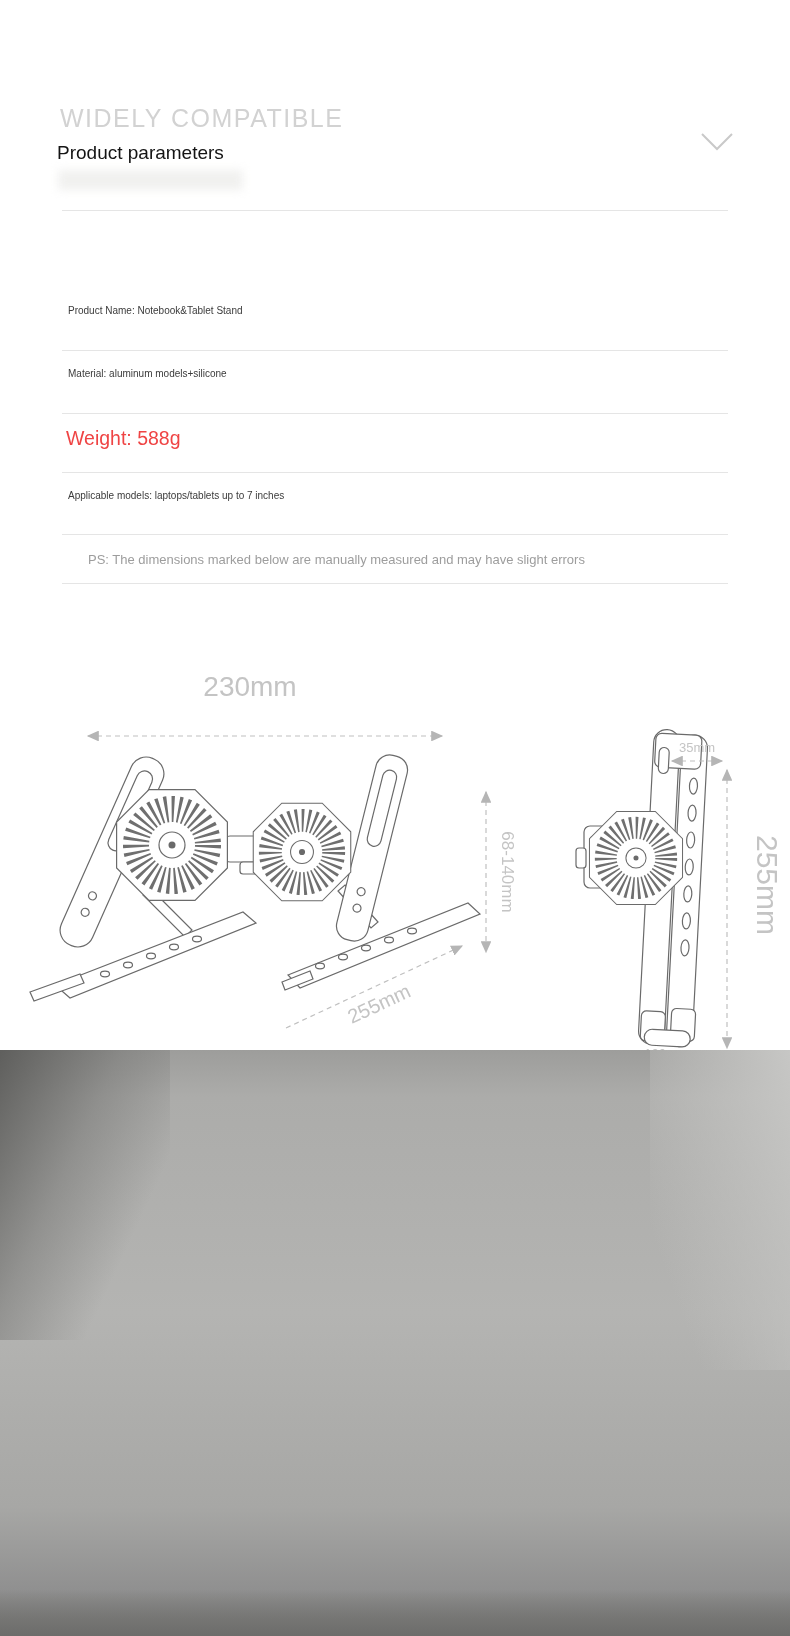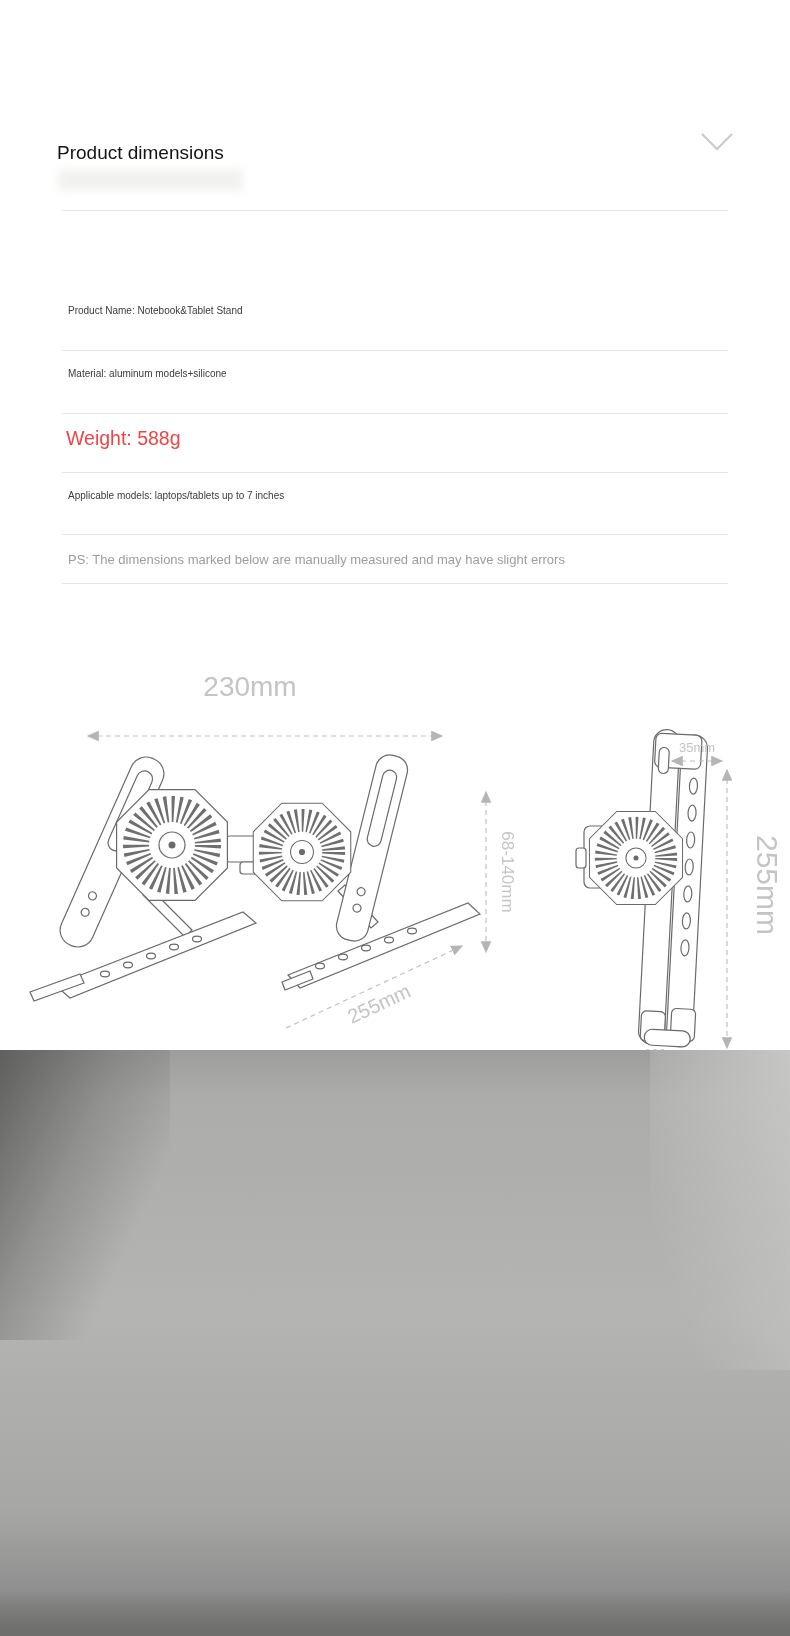--- a/index.html
+++ b/index.html
@@ -10,21 +10,21 @@
   .watermark{position:absolute;left:60px;top:104px;font-size:25px;letter-spacing:1.5px;color:#d2d2d2;}
   .page-title{position:absolute;left:57px;top:142px;font-size:19px;color:#141414;}
   .ghost{position:absolute;left:58px;top:170px;width:185px;height:20px;background:#f1f1ef;filter:blur(5px);}
   .chevron{position:absolute;left:700px;top:131px;width:34px;height:22px;}
 
   .hr{position:absolute;left:62px;width:666px;height:1px;background:#e5e5e5;}
 
   
   .param{position:absolute;left:68px;font-size:10px;color:#3b3b3b;}
   .param.big{left:66px;font-size:19.5px;color:#ef4444;}
-  .param.note{font-size:13px;color:#9d9d9d;}
+  .param.note{font-size:13px;color:#9d9d9d;margin-left:20px;}
 
   
   .diagram{position:absolute;left:0;top:630px;width:790px;height:440px;}
   .dim-label{fill:#c4c4c4;font-family:"Liberation Sans",sans-serif;}
   .dim-line{stroke:#c0c0c0;stroke-width:1.2;stroke-dasharray:5 4;fill:none;}
   .sketch{stroke:#6a6a6a;stroke-width:1.2;fill:#ffffff;}
 
   
   .photo{position:absolute;left:0;top:1050px;width:790px;height:586px;
     background:linear-gradient(180deg,#9d9d9b 0%,#acacaa 8%,#b4b4b2 45%,#a7a7a5 78%,#909090 92%,#7d7d7b 100%);}
@@ -33,21 +33,22 @@
   .light-r{position:absolute;right:0;top:0;width:140px;height:320px;
     background:linear-gradient(250deg,#c7c7c5 0%,rgba(195,195,193,0) 80%);}
   .shadow-b{position:absolute;left:0;bottom:0;width:100%;height:46px;
     background:linear-gradient(0deg,#6d6d6b 0%,rgba(140,140,138,0) 100%);}
 </style>
 </head>
 <body>
 
 <div class="page">
 
-  <div class="page-title">Product dimensions</div>
+  <div class="watermark">WIDELY COMPATIBLE</div>
+  <div class="page-title">Product parameters</div>
   <div class="ghost"></div>
   <svg class="chevron" viewBox="0 0 34 22">
     <polyline points="2,3 17,18 32,3" fill="none" stroke="#c9c9c9" stroke-width="2"></polyline>
   </svg>
 
   <div class="hr" style="top:210px"></div>
   <div class="hr" style="top:350px"></div>
   <div class="hr" style="top:413px"></div>
   <div class="hr" style="top:472px"></div>
   <div class="hr" style="top:534px"></div>

